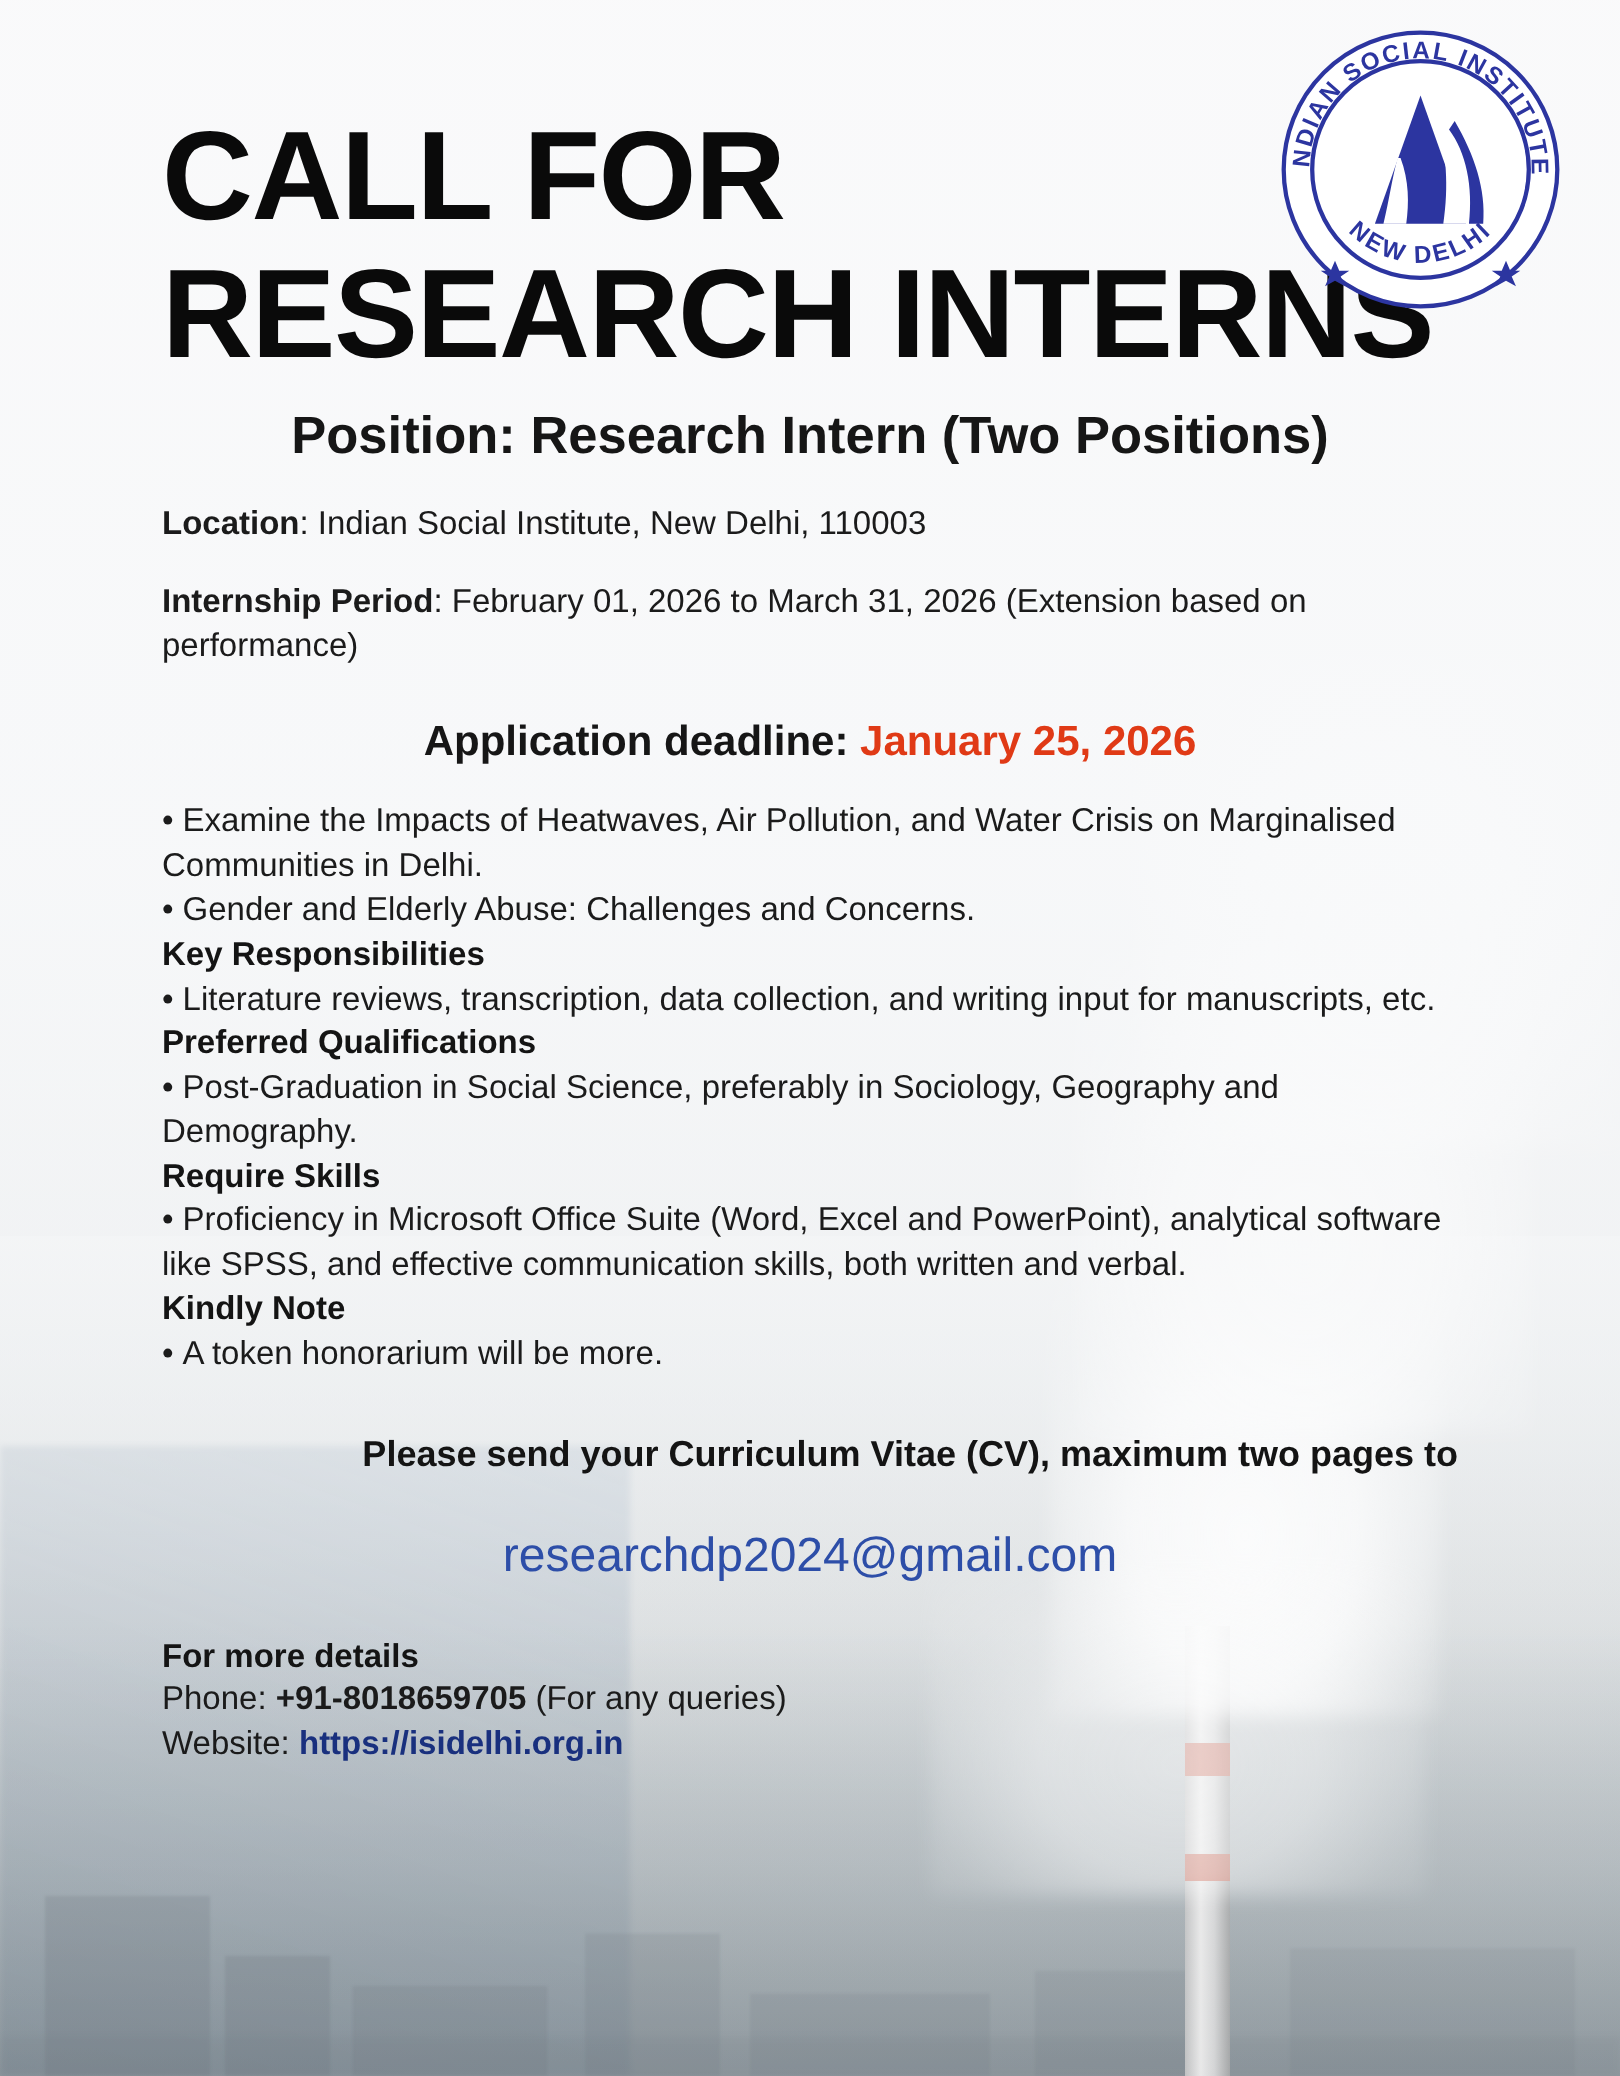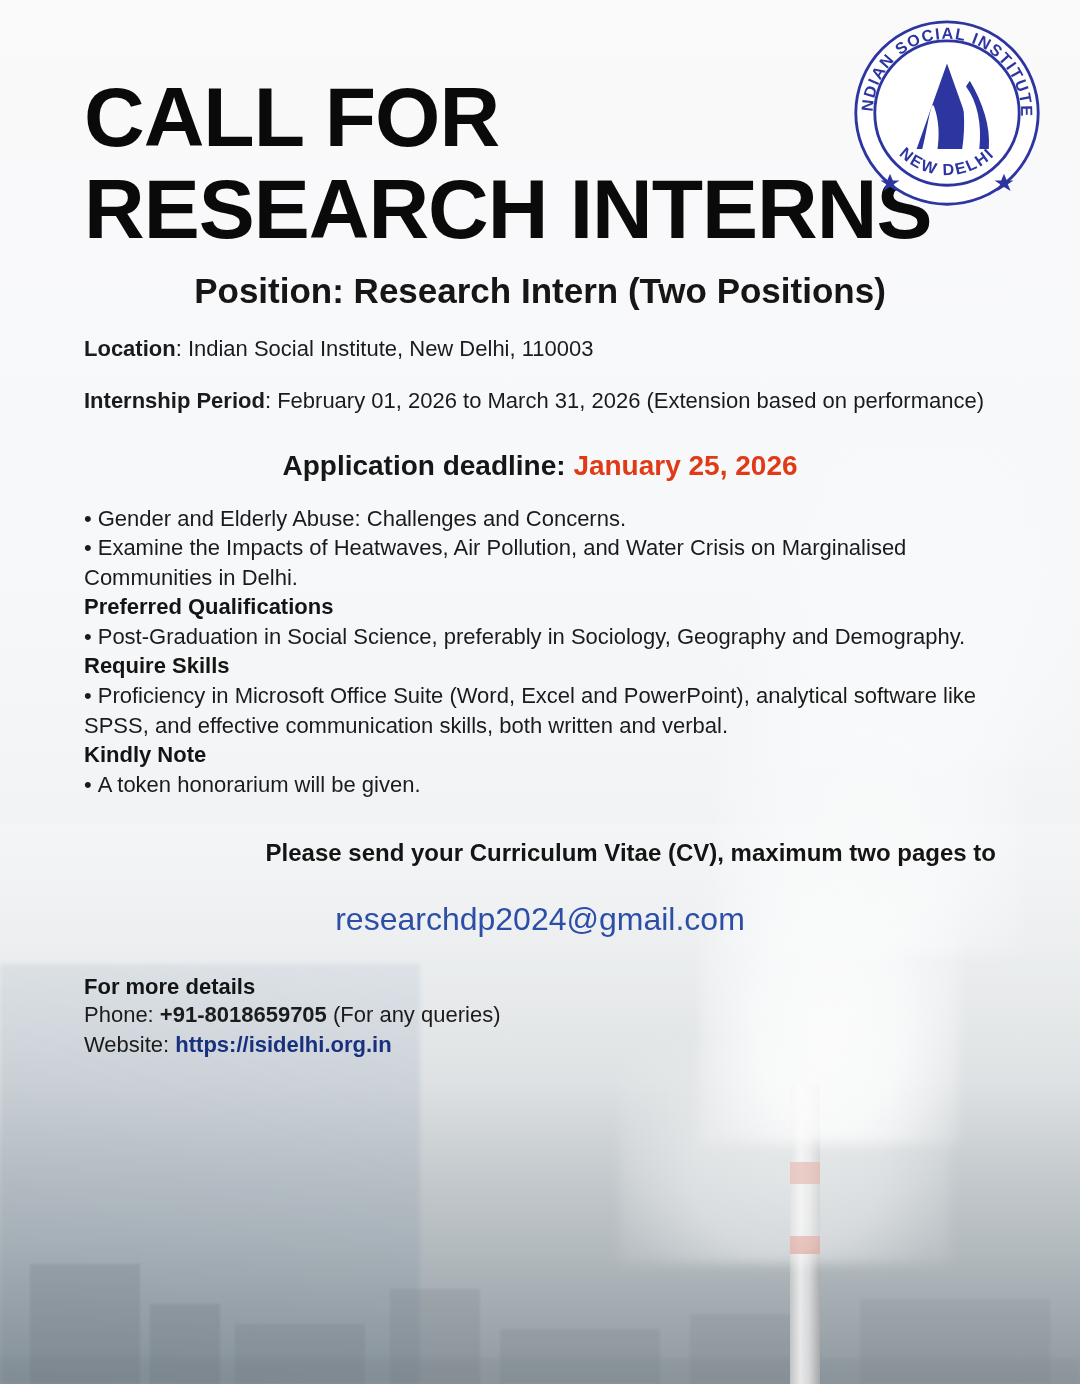--- a/index.html
+++ b/index.html
@@ -72,21 +72,21 @@
   .veil {
     position: absolute;
     inset: 0;
     background: linear-gradient(180deg, rgba(250,250,251,0.92) 0%, rgba(248,249,250,0.86) 42%, rgba(246,247,248,0.62) 62%, rgba(246,247,248,0.30) 78%, rgba(246,247,248,0.12) 100%);
   }
 
   
   .content {
     position: relative;
     z-index: 5;
-    padding: 0 84px;
+    padding: 0 108px;
   }
 
   .logo {
     position: absolute;
     right: 38px;
     top: 18px;
     width: 190px;
     height: 190px;
     z-index: 8;
   }
@@ -230,38 +230,42 @@
 
     <div class="line">
       <b>Internship Period</b><span>: February 01, 2026 to March 31, 2026  (Extension based on performance)</span>
     </div>
 
     <div class="deadline">
       <span>Application deadline</span><span>: </span><span class="date">January 25, 2026</span>
     </div>
 
     <div class="sect">
+      <div class="bullet"><span class="dot">•</span><span>Examine the Impacts of Heatwaves, Air Pollution, and Water Crisis on Marginalised Communities in Delhi.</span></div>
       <div class="bullet"><span class="dot">•</span><span>Gender and Elderly Abuse: Challenges and Concerns.</span></div>
-      <div class="bullet"><span class="dot">•</span><span>Examine the Impacts of Heatwaves, Air Pollution, and Water Crisis on Marginalised Communities in Delhi.</span></div>
-    </div>
-
+    </div>
+
+    <div class="block-tight">
+      <div class="sect-head">Key Responsibilities</div>
+      <div class="bullet"><span class="dot">•</span><span>Literature reviews, transcription, data collection, and writing input for manuscripts, etc.</span></div>
+    </div>
 
     <div class="block-tight">
       <div class="sect-head">Preferred Qualifications</div>
       <div class="bullet"><span class="dot">•</span><span>Post-Graduation in Social Science, preferably in Sociology, Geography and Demography.</span></div>
     </div>
 
     <div class="block-tight">
       <div class="sect-head">Require Skills</div>
       <div class="bullet"><span class="dot">•</span><span>Proficiency in Microsoft Office Suite (Word, Excel and PowerPoint), analytical software like SPSS, and effective communication skills, both written and verbal.</span></div>
     </div>
 
     <div class="block-tight">
       <div class="sect-head">Kindly Note</div>
-      <div class="bullet"><span class="dot">•</span><span>A token honorarium will be given.</span></div>
+      <div class="bullet"><span class="dot">•</span><span>A token honorarium will be more.</span></div>
     </div>
 
     <div class="cv-note">Please send your Curriculum Vitae (CV), maximum two pages to</div>
 
     <div class="email">researchdp2024@gmail.com</div>
 
     <div class="details">
       <div class="h">For more details</div>
       <div class="row">
         <span>Phone: </span><b>+91-8018659705</b><span> (For any queries)</span>

